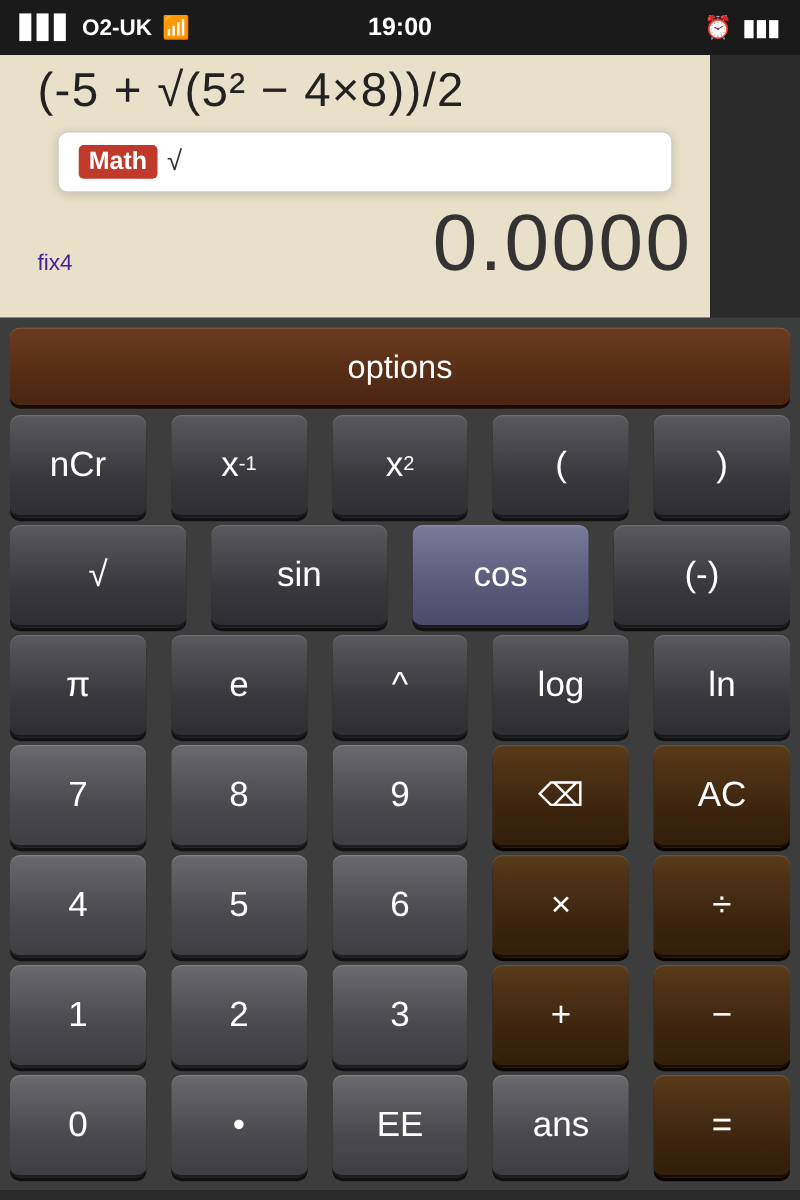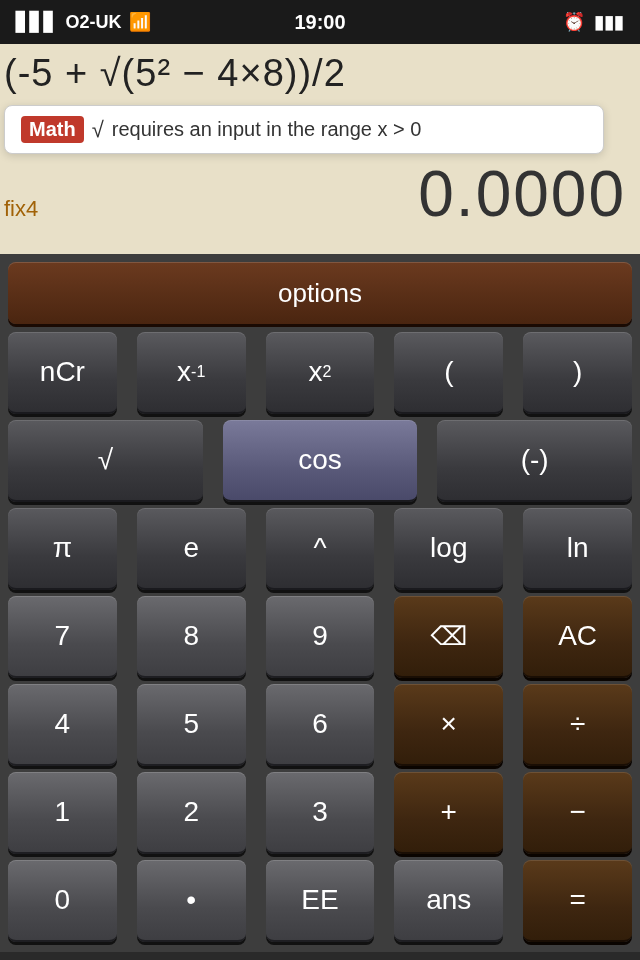--- a/index.html
+++ b/index.html
@@ -23,45 +23,45 @@
       color: white;
       font-size: 18px;
       font-weight: 600;
     }
     .status-left { display: flex; align-items: center; gap: 8px; }
     .status-center { position: absolute; left: 50%; transform: translateX(-50%); font-size: 20px; font-weight: 600; }
     .status-right { display: flex; align-items: center; gap: 8px; }
 
     
     #display-area {
-      width: 640px;
+      width: 568px;
       background: #e8e0c8;
-      padding: 8px 14px 4px 4px;
+      padding: 8px 14px 4px 30px;
       min-height: 210px;
       position: relative;
     }
 
     #expression-line {
       font-size: 38px;
       color: #222;
       font-weight: 400;
       letter-spacing: 1px;
       padding-bottom: 4px;
       font-family: 'Helvetica Neue', Helvetica, Arial, sans-serif;
     }
 
     #error-tooltip {
       background: white;
       border: 1.5px solid #ccc;
       border-radius: 8px;
       padding: 10px 16px;
       display: flex;
-      align-items: center;
+      align-items: flex-start;
       gap: 8px;
-      margin: 6px 0;
+      margin: 6px 16px;
       font-size: 20px;
       color: #333;
       max-width: 600px;
       box-shadow: 0 2px 8px rgba(0,0,0,0.15);
     }
     #error-tooltip .math-badge {
       background: #c0392b;
       color: white;
       font-weight: bold;
       font-size: 20px;
@@ -76,22 +76,22 @@
     #result-line {
       font-size: 64px;
       color: #333;
       font-weight: 500;
       letter-spacing: 2px;
       line-height: 1;
       padding-top: 2px;
     }
 
     #fix-label {
-      font-size: 22px;
-      color: #a16207;
+      font-size: 18px;
+      color: #4c1d95;
       padding-bottom: 4px;
     }
 
     
     #keyboard-area {
       width: 640px;
       background: #3d3d3d;
       padding: 8px 8px 4px 8px;
     }
 
@@ -188,21 +188,20 @@
     <span>▮▮▮</span>
   </div>
 </div>
 
 <div id="display-area">
   <div id="expression-line">(-5 + √(5² − 4×8))/2</div>
 
   <div id="error-tooltip">
     <span class="math-badge">Math</span>
     <span class="sqrt-sym">√</span>
-    <span> requires an input in the range x &gt; 0</span>
   </div>
 
   <div style="display:flex; justify-content:space-between; align-items:baseline;">
     <div id="fix-label">fix4</div>
     <div id="result-line">0.0000</div>
   </div>
 </div>
 
 <div id="keyboard-area">
 
@@ -213,20 +212,21 @@
   <div class="btn-row">
     <button class="calc-btn btn-sci">nCr</button>
     <button class="calc-btn btn-sci">x<sup>-1</sup></button>
     <button class="calc-btn btn-sci">x<sup>2</sup></button>
     <button class="calc-btn btn-sci">(</button>
     <button class="calc-btn btn-sci">)</button>
   </div>
 
   <div class="btn-row">
     <button class="calc-btn btn-sci">√</button>
+    <button class="calc-btn btn-sci">sin</button>
     <button class="calc-btn btn-sci btn-highlighted">cos</button>
     <button class="calc-btn btn-sci">(-)</button>
   </div>
 
   <div class="btn-row">
     <button class="calc-btn btn-sci">π</button>
     <button class="calc-btn btn-sci">e</button>
     <button class="calc-btn btn-sci">^</button>
     <button class="calc-btn btn-sci">log</button>
     <button class="calc-btn btn-sci">ln</button>

